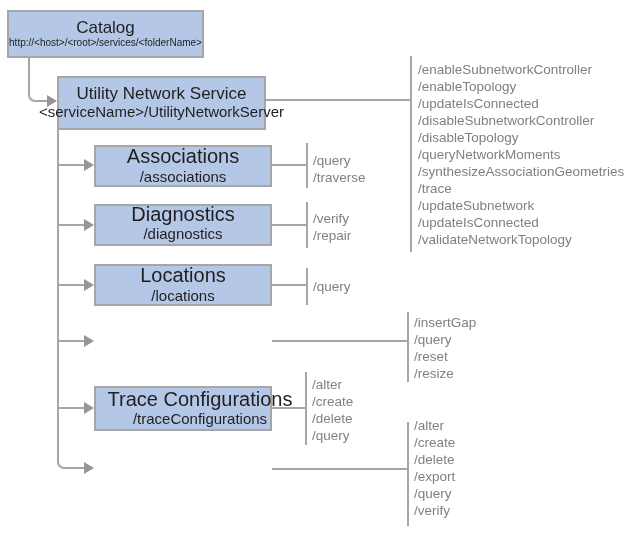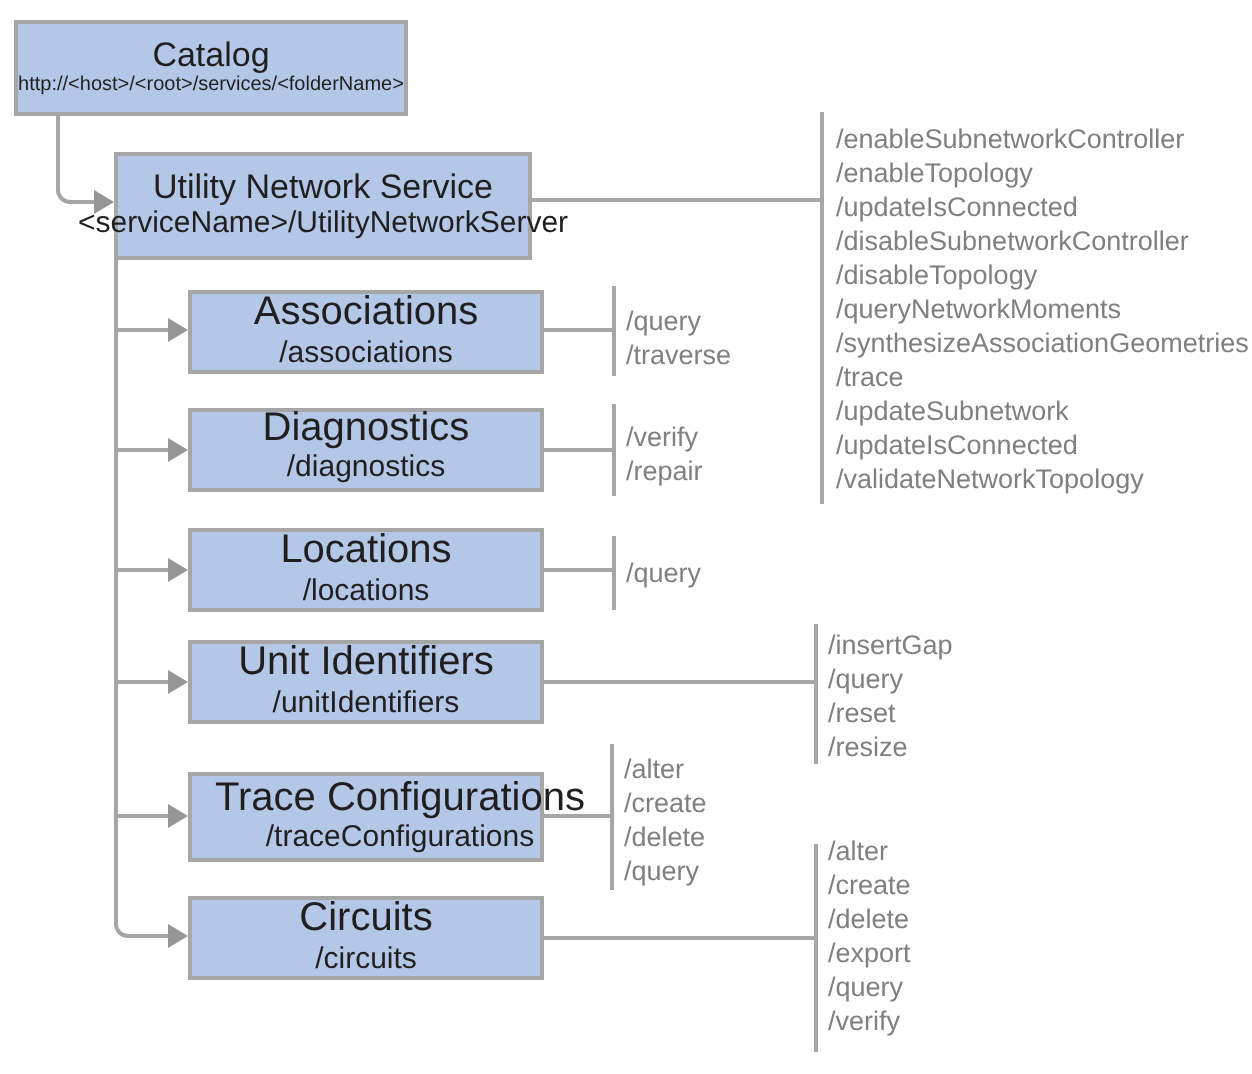--- a/index.html
+++ b/index.html
@@ -63,34 +63,26 @@
   <div class="node" style="left:94px;top:204px;width:178px;height:42px;justify-content:flex-end;">
     <div class="node-title">Diagnostics</div>
     <div class="node-sub">/diagnostics</div>
   </div>
 
   <div class="node" style="left:94px;top:264px;width:178px;height:42px;">
     <div class="node-title">Locations</div>
     <div class="node-sub">/locations</div>
   </div>
 
-  <div class="node" style="left:94px;top:320px;width:178px;height:42px;">
-    <div class="node-title">Unit Identifiers</div>
-    <div class="node-sub">/unitIdentifiers</div>
-  </div>
 
   <div class="node" style="left:94px;top:386px;width:178px;height:45px;padding-left:34px;">
     <div class="node-title">Trace Configurations</div>
     <div class="node-sub">/traceConfigurations</div>
   </div>
 
-  <div class="node" style="left:94px;top:448px;width:178px;height:42px;">
-    <div class="node-title">Circuits</div>
-    <div class="node-sub">/circuits</div>
-  </div>
 
   <div class="v" style="left:28px;top:58px;height:38px;"></div>
   <div class="corner" style="left:28px;top:94px;"></div>
   <div class="h" style="left:34px;top:100px;width:14px;"></div>
   <div class="arrow" style="left:47px;top:95px;"></div>
 
   <div class="v" style="left:57px;top:126px;height:336px;"></div>
   <div class="corner" style="left:57px;top:461px;"></div>
 
   <div class="h" style="left:57px;top:164px;width:27px;"></div>

